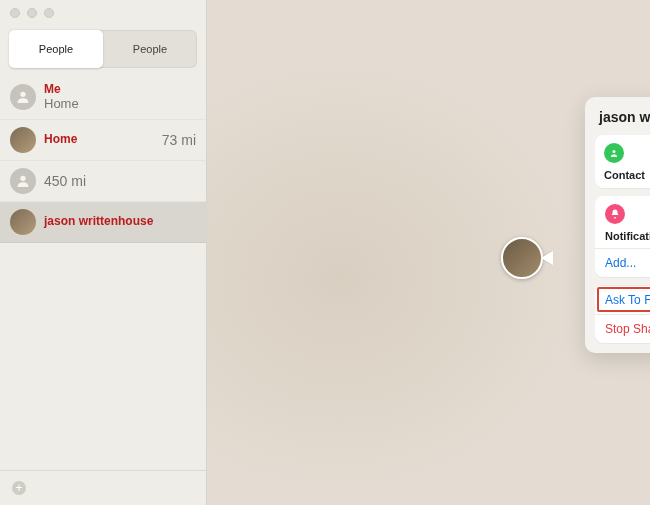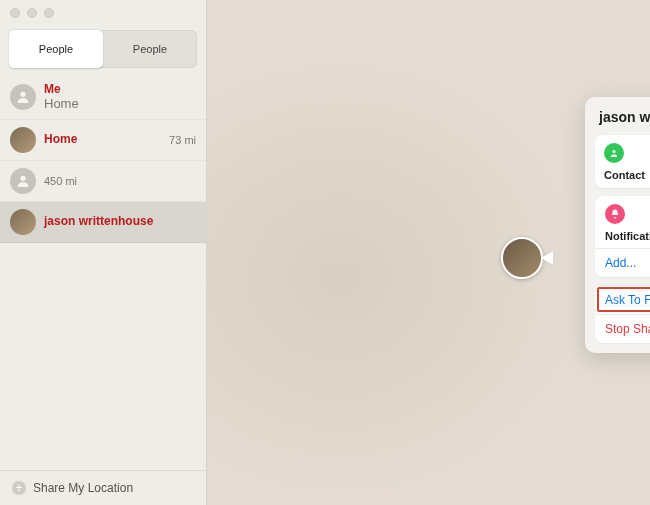--- a/index.html
+++ b/index.html
@@ -50,21 +50,21 @@
     background: #c6c3bc; flex: 0 0 26px;
     display: flex; align-items: center; justify-content: center;
   }
   .avatar svg { width: 16px; height: 16px; fill: #f5f4f0; }
   .avatar.photo {
     background: linear-gradient(135deg,#7a6a55,#b69d7a);
   }
   .row .text { flex: 1; min-width: 0; }
   .row .name { font-size: 12px; font-weight: 600; color: #b91c1c; line-height: 1.15; }
   .row .sub  { font-size: 13px; color: #7a766e; line-height: 1.15; }
-  .row .dist { font-size: 11px; color: #7a766e; white-space: nowrap; }
+  .row .dist { font-size: 14px; color: #7a766e; white-space: nowrap; }
   .share-row {
     padding: 10px 12px; border-top: 1px solid #dedbd3;
     display: flex; align-items: center; gap: 7px;
     font-size: 12px; color: #55524b; cursor: default;
   }
   .share-row .plus {
     width: 14px; height: 14px; border-radius: 50%; background: #cfccc4;
     display: flex; align-items: center; justify-content: center; color: #fff; font-size: 12px; line-height: 1;
   }
 
@@ -176,21 +176,20 @@
         <div class="avatar photo"></div>
         <div class="text">
           <div class="name">jason writtenhouse</div>
         </div>
       </div>
 
     </div>
 
     <div class="share-row">
       <div class="plus">+</div>
-      <span>Share My Location</span>
     </div>
   </div>
 
   <div class="main">
     <div class="vignette"></div>
 
     <div class="pin">
       <div class="avatar-lg"></div>
       <div class="beak"></div>
     </div>

